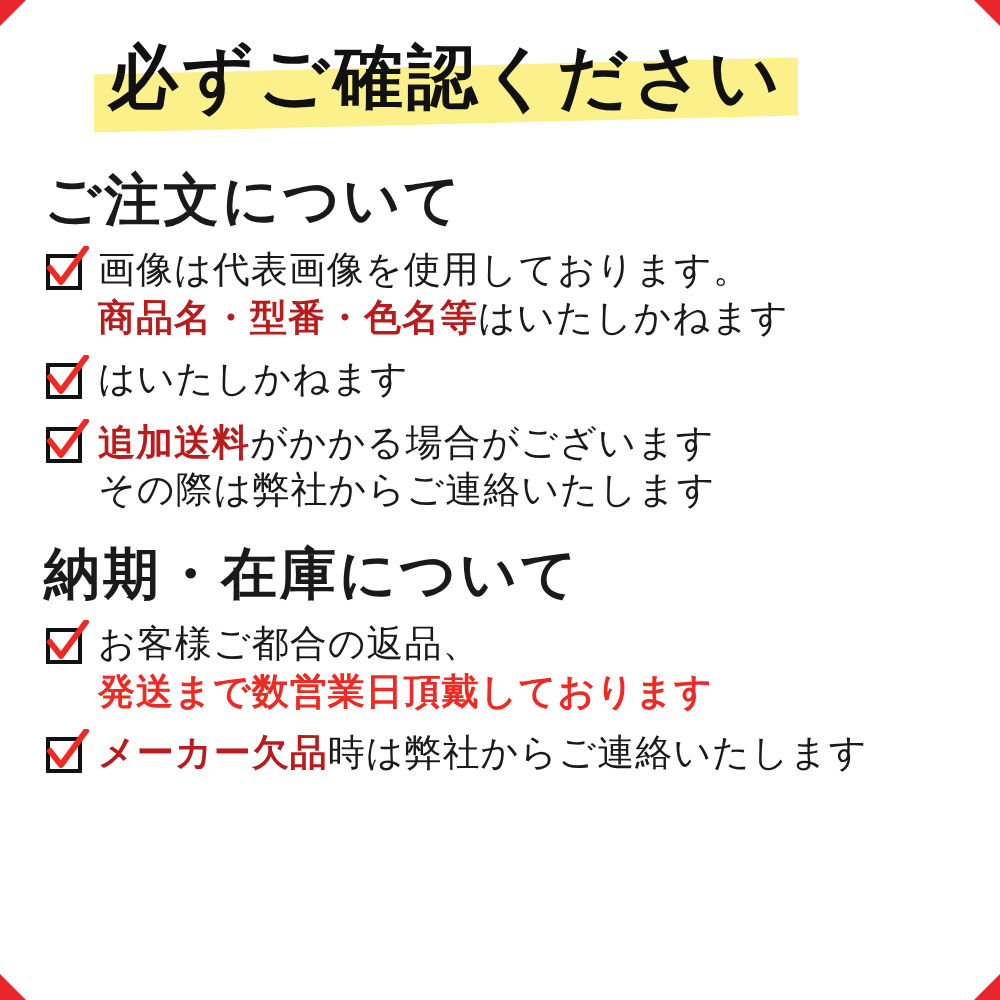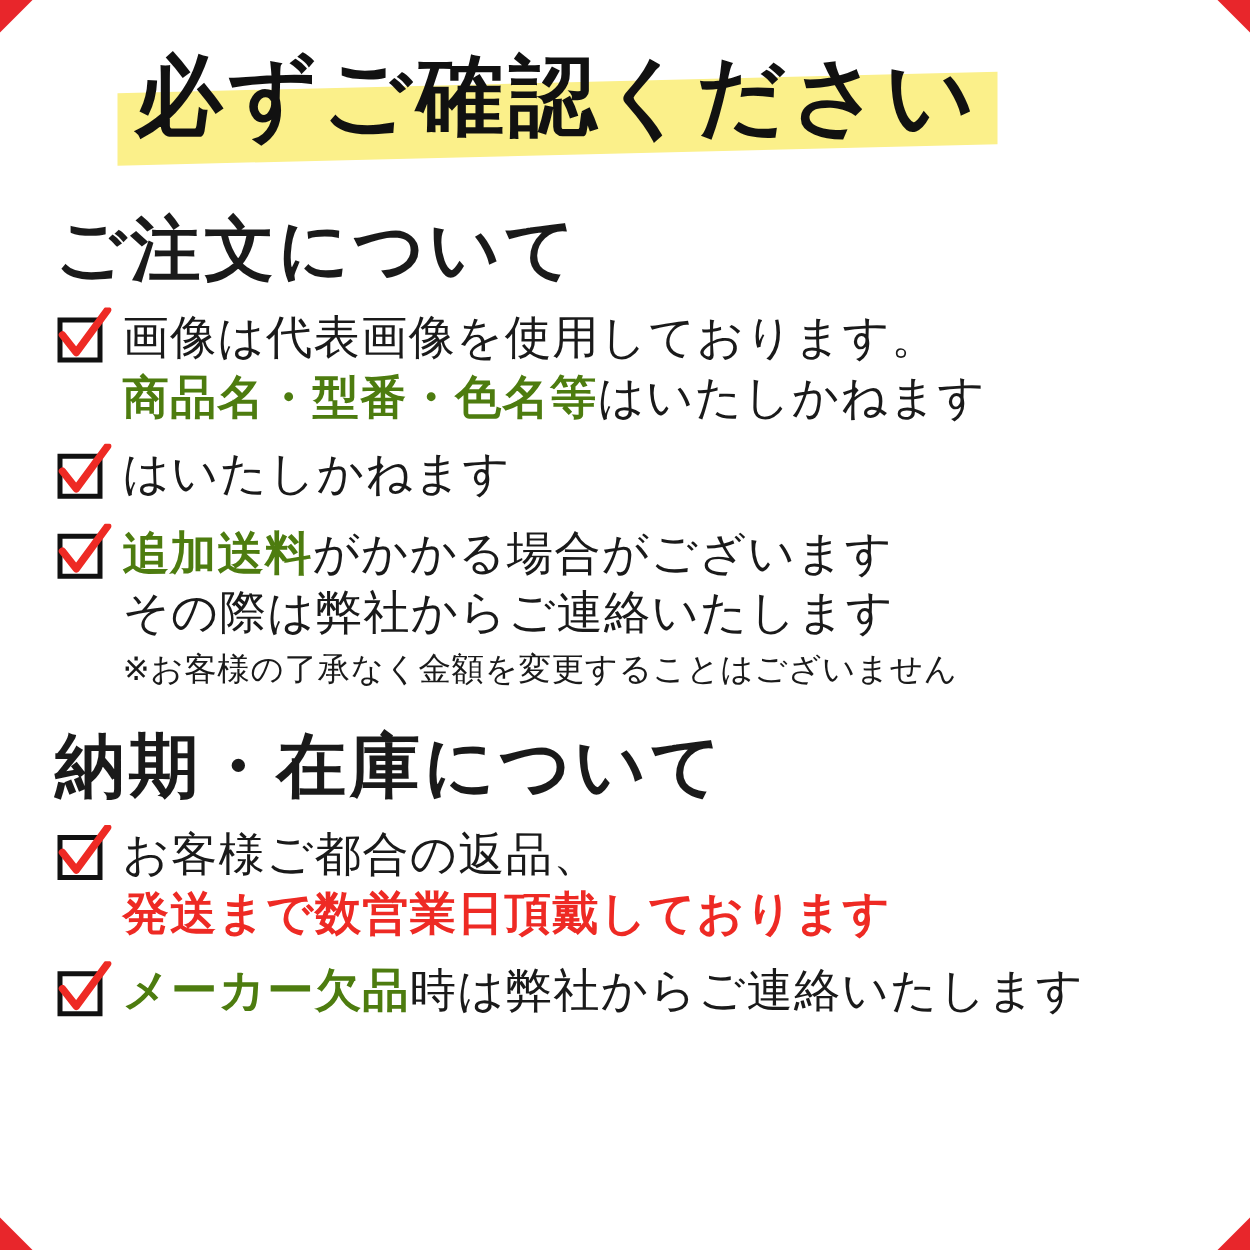--- a/index.html
+++ b/index.html
@@ -137,21 +137,21 @@
     line-height: 1.28;
     color: #1a1a1a;
     letter-spacing: 1px;
     white-space: nowrap;
   }
   .line.red {
     color: #ee2a24;
     font-weight: bold;
   }
   .line .red {
-    color: #4d7c0f;
+    color: #b91c1c;
     font-weight: bold;
     text-align: right;
   }
   .line .blk {
     color: #1a1a1a;
     font-weight: normal;
   }
   .note {
     font-size: 26px;
     color: #1a1a1a;
@@ -210,21 +210,20 @@
     <div class="item">
       <span class="check">
         <span class="box"></span>
         <svg viewBox="0 0 46 46" aria-hidden="true">
           <path d="M6 22 L17 36 L42 2" fill="none" stroke="#ee2a24" stroke-width="6" stroke-linecap="round" stroke-linejoin="round"></path>
         </svg>
       </span>
       <span class="lines">
         <div class="line"><span class="red">追加送料</span><span class="blk">がかかる場合がございます</span></div>
         <div class="line">その際は弊社からご連絡いたします</div>
-        <div class="note">※お客様の了承なく金額を変更することはございません</div>
       </span>
     </div>
 
     <h2 class="section-title second">納期・在庫について</h2>
 
     <div class="item">
       <span class="check">
         <span class="box"></span>
         <svg viewBox="0 0 46 46" aria-hidden="true">
           <path d="M6 22 L17 36 L42 2" fill="none" stroke="#ee2a24" stroke-width="6" stroke-linecap="round" stroke-linejoin="round"></path>

